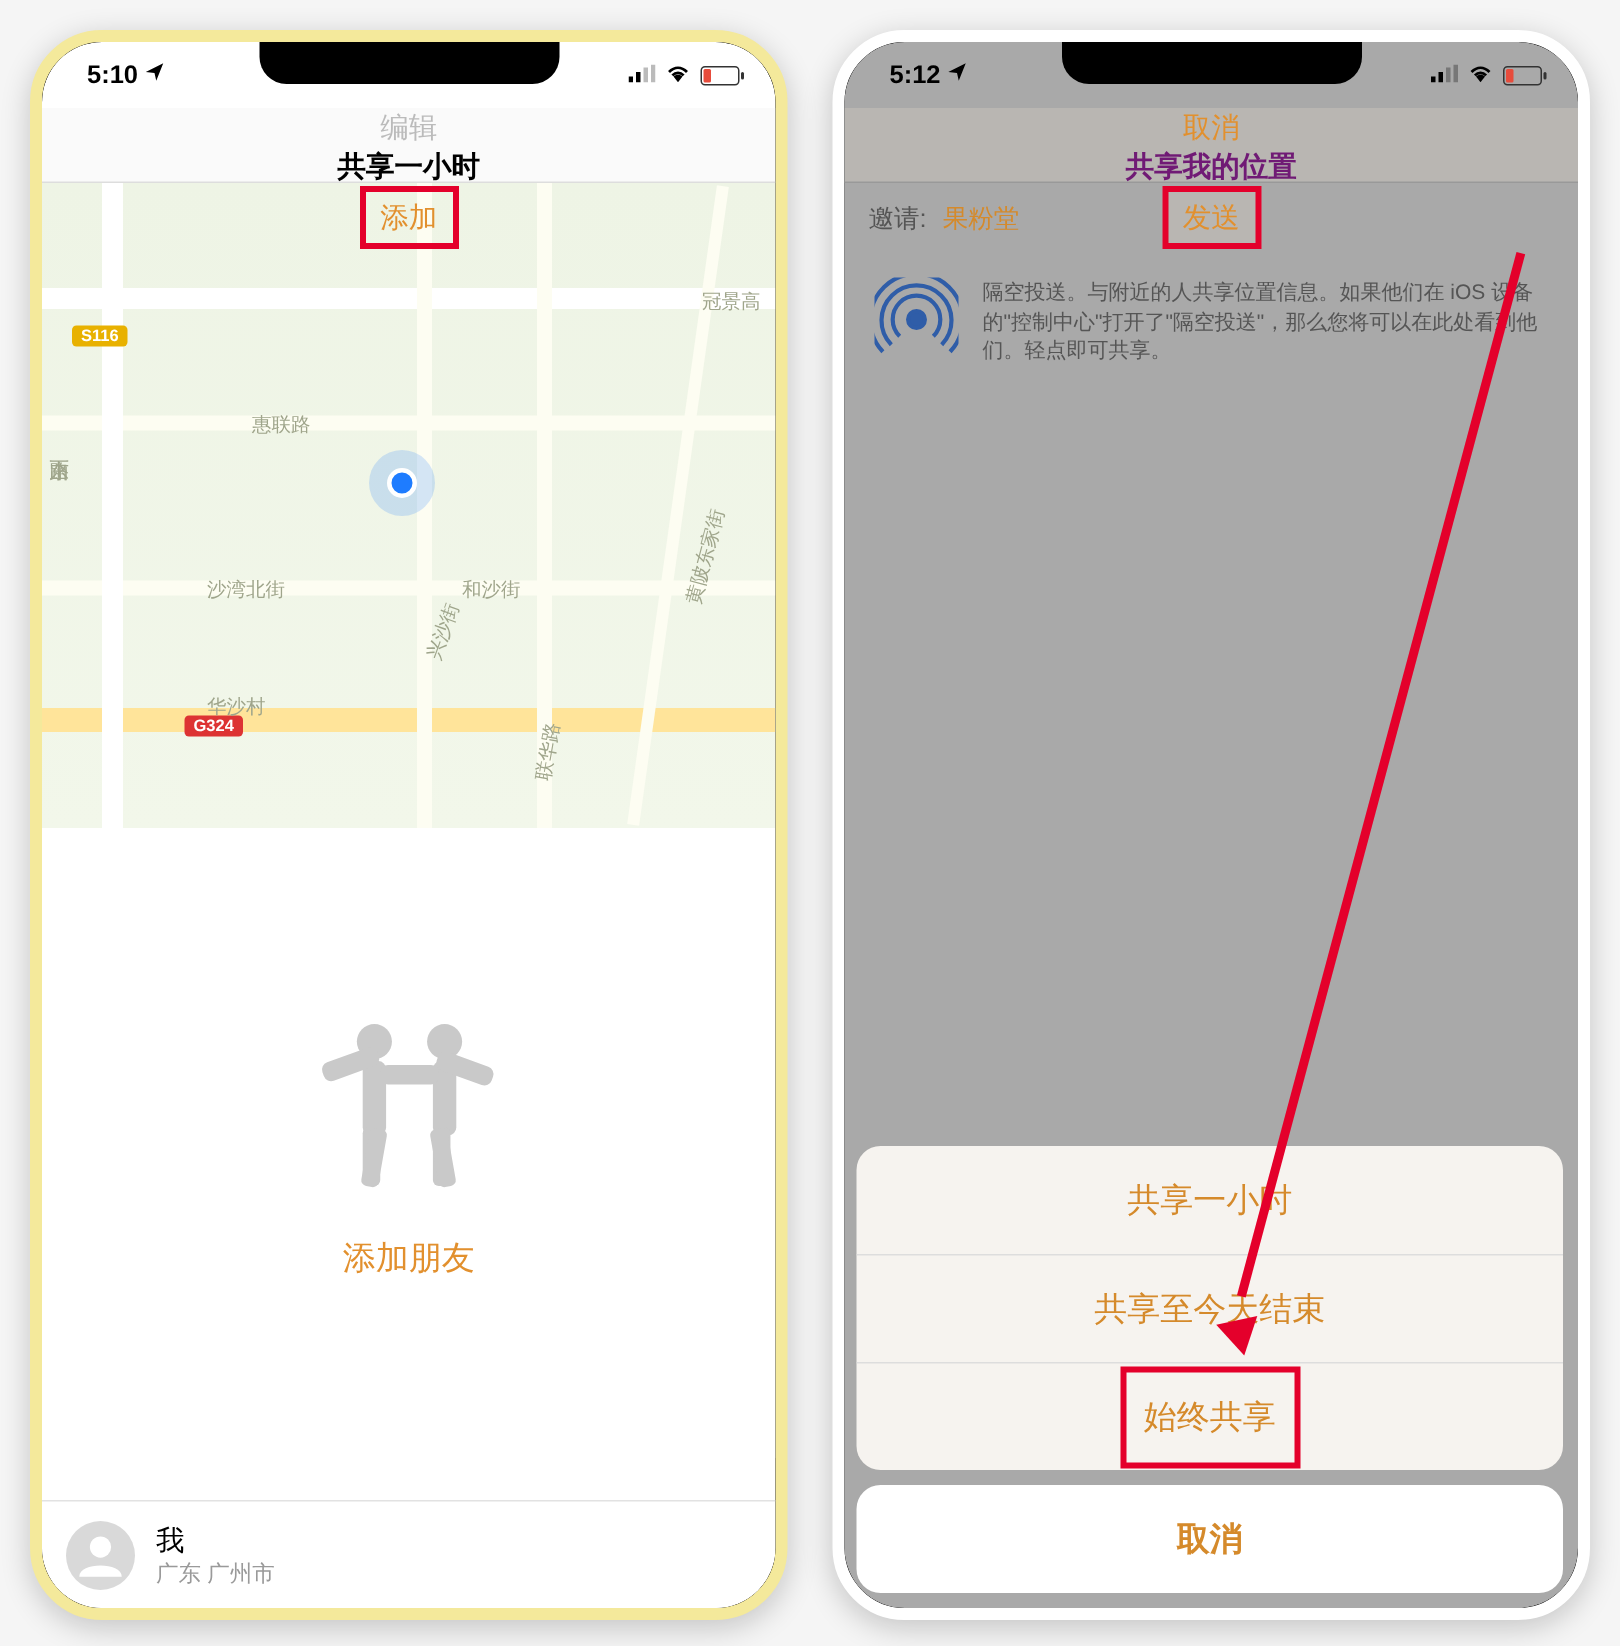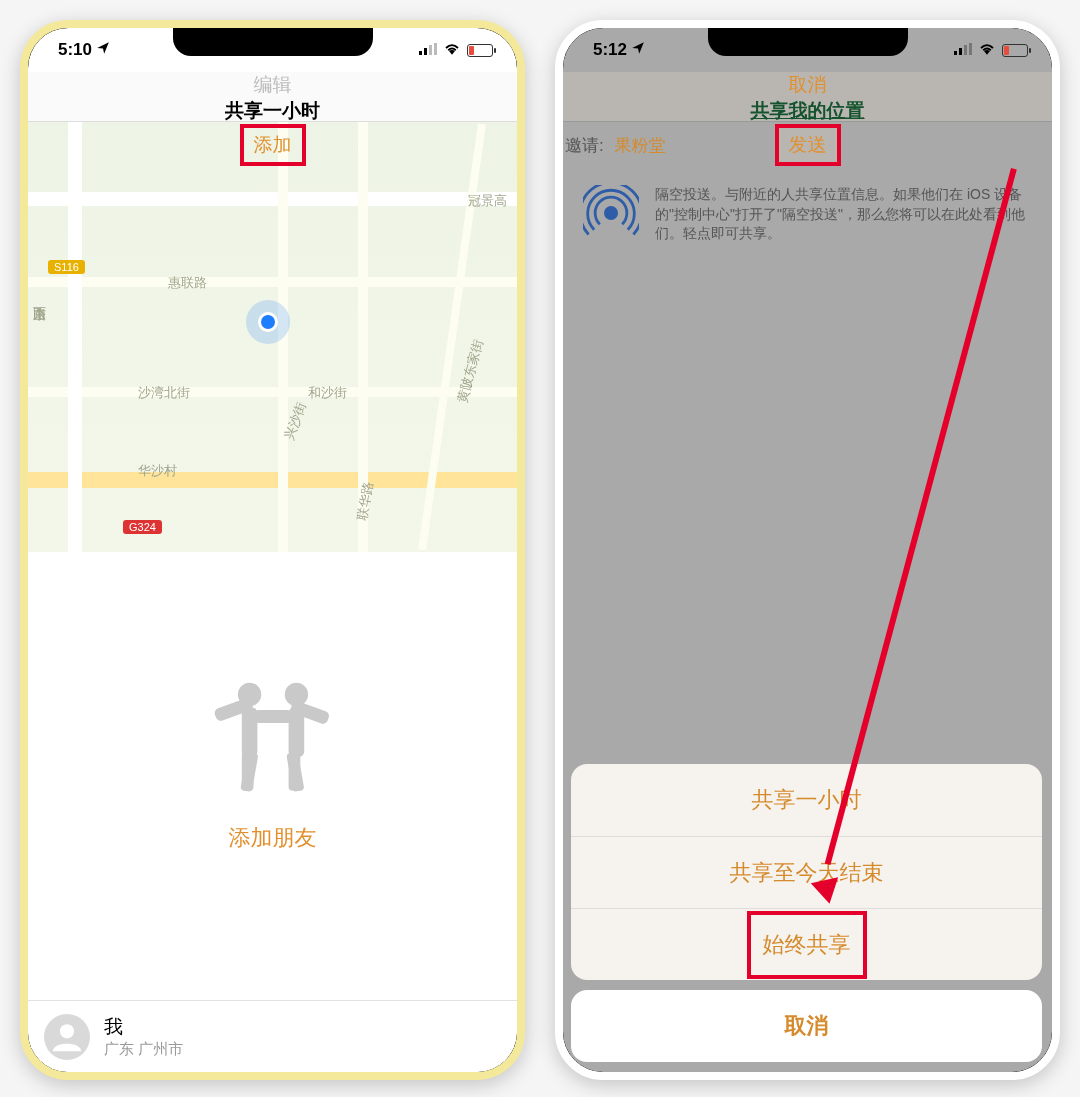--- a/index.html
+++ b/index.html
@@ -53,21 +53,21 @@
   
   .map {
     height: 430px; position: relative; overflow: hidden;
     background: linear-gradient(#eef4e5,#f2f7ea);
   }
   .road-h, .road-v { position: absolute; background: #fff; }
   .road-h { height: 14px; left:0; right:0; }
   .road-v { width: 14px; top:0; bottom:0; }
   .road-minor { background:#fdfdf2; }
   .map-label { position:absolute; font-size:13px; color:#9fa58b; white-space:nowrap; }
-  .hwy { position:absolute; font-size:11px; font-weight:400; color:#fff; padding:1px 6px; border-radius:3px;margin-top:43px; }
+  .hwy { position:absolute; font-size:11px; font-weight:700; color:#fff; padding:1px 6px; border-radius:3px; }
   .hwy-yellow{ background:#e8b100;}
   .hwy-red{ background:#d33;}
   .me-dot{
     position:absolute; width:20px; height:20px; border-radius:50%;
     background:#1e7cff; border:3px solid #fff; box-shadow:0 0 0 12px rgba(30,124,255,.18);
   }
   .friends-panel{
     background:#fff; flex:1; display:flex; flex-direction:column;
     align-items:center; justify-content:center; gap:18px;
   }
@@ -80,21 +80,21 @@
   }
   .avatar{
     width:46px; height:46px; border-radius:50%; background:#d9d9d9;
     display:flex; align-items:center; justify-content:center;
   }
   .me-name{ font-size:19px; }
   .me-loc{ font-size:15px; color:#9a9a9a; }
   
   .right-screen{ background:#a9a9a9; }
   .invite-row{
-    padding:12px 2px; font-size:17px; color:#555;
+    padding:12px 16px; font-size:17px; color:#555;
   }
   .invite-name{ color:#d58a2b; margin-left:6px;}
   .airdrop{
     display:flex; gap:16px; padding:16px 20px; align-items:flex-start;
   }
   .airdrop-icon svg{ width:56px; height:56px; }
   .airdrop-text{ font-size:14px; color:#555; line-height:1.4; }
   .sheet{
     position:absolute; left:8px; right:10px; bottom:10px;
   }
@@ -264,21 +264,21 @@
             </svg>
         </span>
         <span class="battery">
             <span class="fill"></span>
           </span>
       </div>
     </div>
 
     <div class="nav-bar" style="background:#b9b6b2; border-bottom-color:#999;">
       <span class="nav-btn">取消</span>
-      <span class="nav-title" style="color:#14532d;text-decoration:underline;">共享我的位置</span>
+      <span class="nav-title" style="color:#701a75;">共享我的位置</span>
       <span class="nav-btn highlight" style="background:#b9b6b2;">发送</span>
     </div>
 
     <div class="invite-row">
       <span>邀请:</span>
       <span class="invite-name">果粉堂</span>
     </div>
 
     <div class="airdrop">
       <span class="airdrop-icon">

